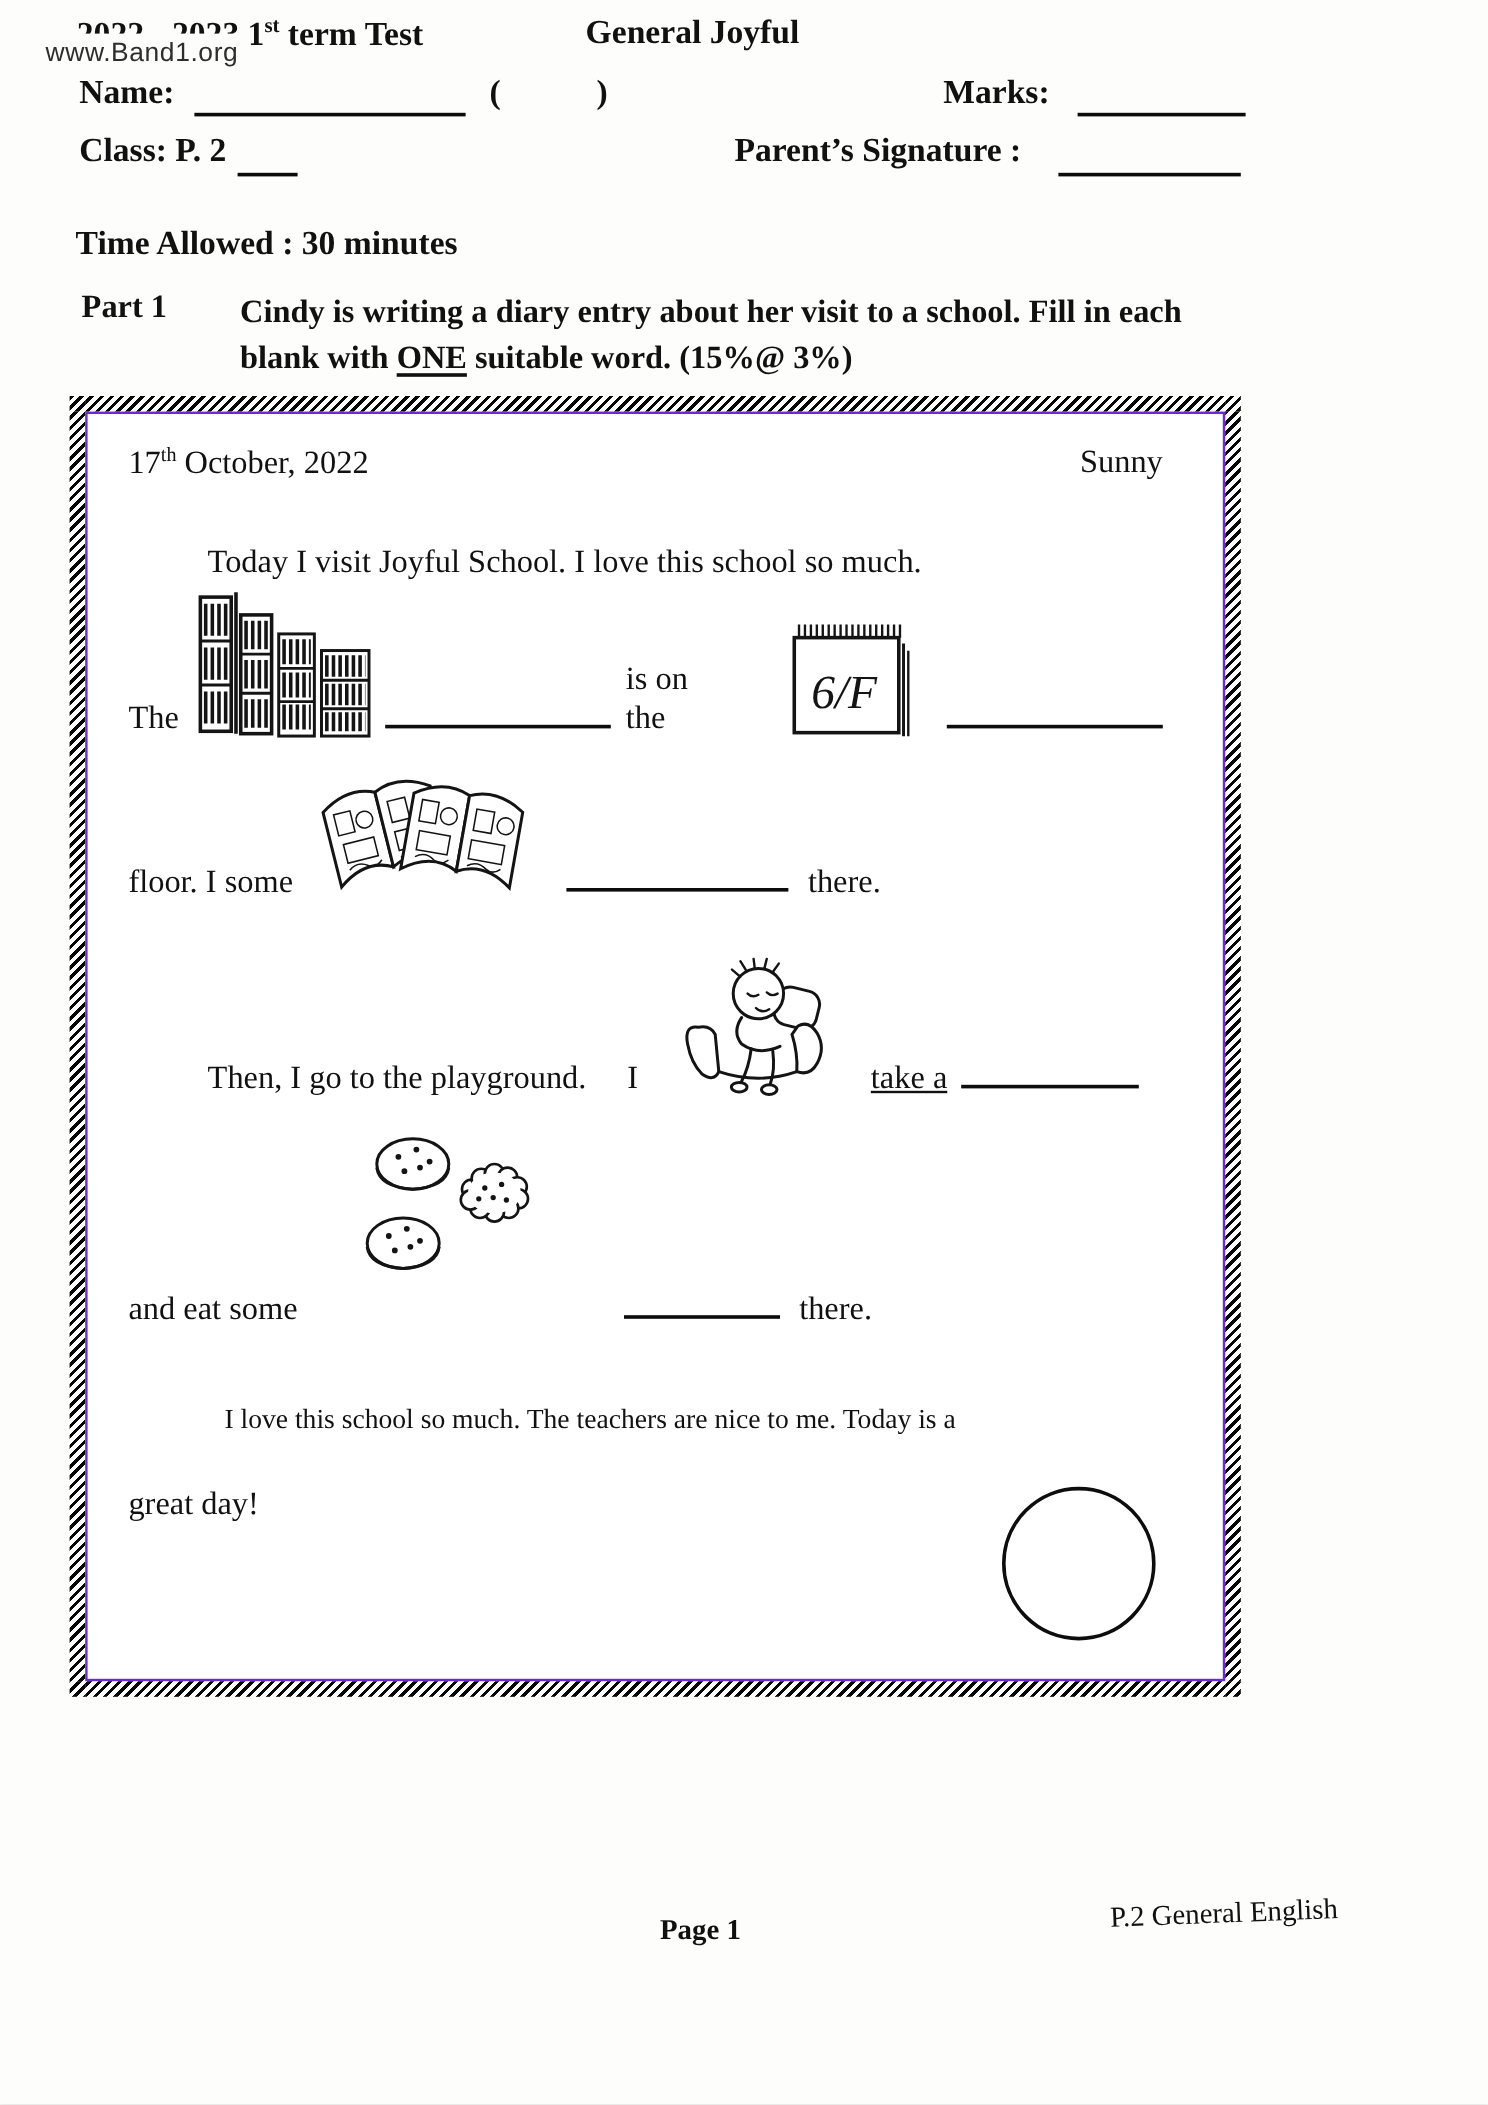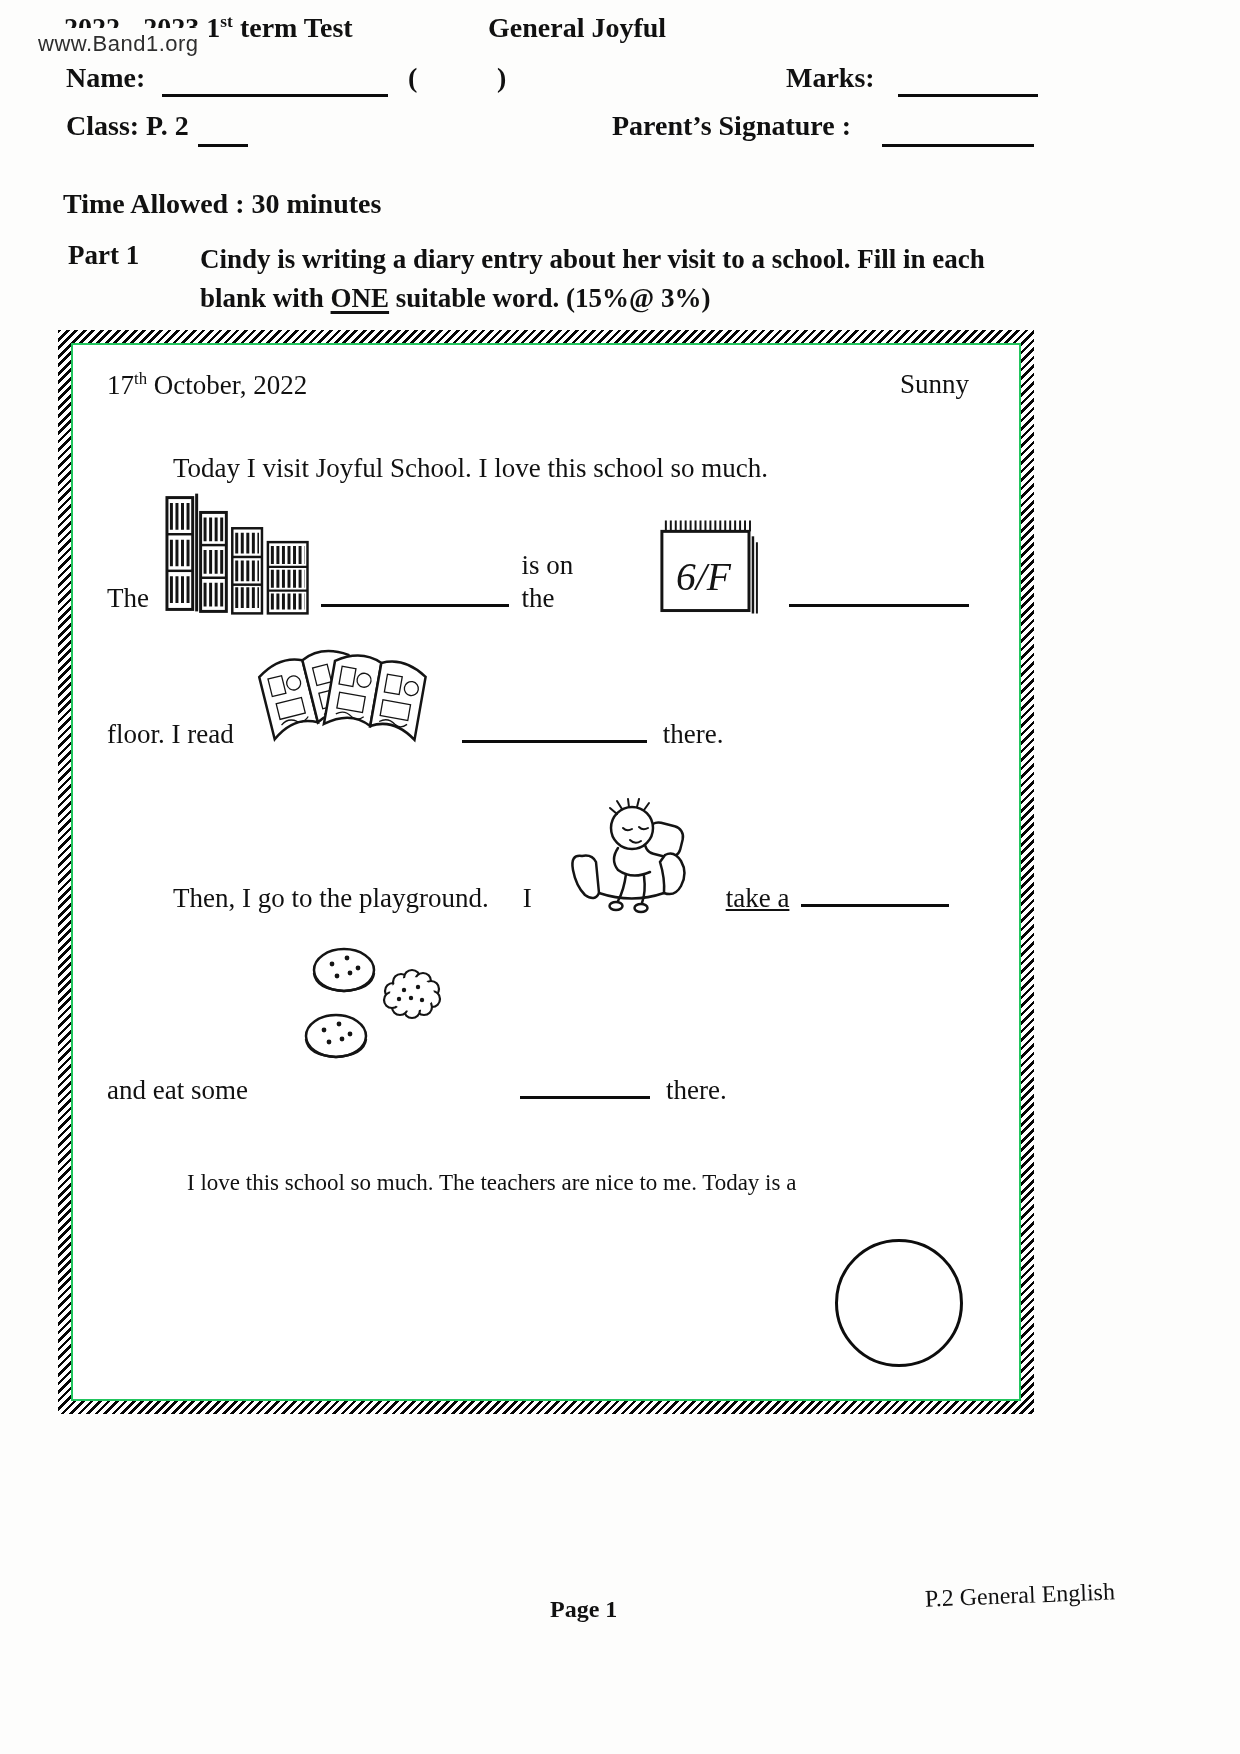--- a/index.html
+++ b/index.html
@@ -38,21 +38,21 @@
   .part1-text{margin-left:132px;width:848px;line-height:1.45;}
   .uline{text-decoration:underline;text-decoration-thickness:3px;text-underline-offset:4px;}
 
   
   .diary{
     left:58px;top:330px;width:950px;height:1058px;background:#fff;
     border:13px solid #000;
     border-image:repeating-linear-gradient(135deg,#050505 0 2.6px,#fff 2.6px 6px) 13;
   }
   .diary-inner{
-    position:absolute;inset:0;border:2px solid #22c55e;
+    position:absolute;inset:0;border:2px solid #6d28d9;
     padding:14px 50px 0 34px;box-sizing:border-box;
   }
   .line{display:flex;align-items:flex-end;font-size:27px;line-height:1.25;}
   .line .blank{align-self:flex-end;margin-bottom:9px;}
   .date-row{display:flex;justify-content:space-between;font-size:27px;margin-top:10px;}
   .intro{font-size:27px;margin-top:52px;text-indent:66px;}
   .row1{margin-top:8px;}
   .row2{margin-top:20px;}
   .row3{margin-top:46px;padding-left:66px;}
   .row4{margin-top:26px;}
@@ -172,21 +172,21 @@
             <rect x="10" y="13" width="88" height="80" stroke-width="3" fill="#fff"></rect>
             <line x1="102" y1="18" x2="102" y2="96" stroke-width="2.5"></line>
             <line x1="106" y1="24" x2="106" y2="96" stroke-width="2"></line>
           </g>
           <text x="52" y="72" text-anchor="middle" style="font-family:'Liberation Serif',serif;font-style:italic;font-size:40px;fill:#141414;">6/F</text>
         </svg>
         <span class="blank" style="width:182px;margin-left:26px;"></span>
       </div>
 
       <div class="line row2">
-        <span>floor. I read</span>
+        <span>floor. I some</span>
         <svg width="188" height="112" viewBox="0 0 188 112" style="margin-left:18px;margin-bottom:4px;">
           <g stroke="#141414" stroke-width="2.5" fill="#fff">
             <g transform="rotate(-14 55 55)">
               <path d="M12 30 Q36 14 58 24 L58 88 Q36 76 12 94 Z"></path>
               <path d="M104 30 Q80 14 58 24 L58 88 Q80 76 104 94 Z"></path>
               <g stroke-width="1.3" fill="none">
                 <rect x="20" y="34" width="14" height="18"></rect>
                   <circle cx="44" cy="44" r="7"></circle>
                 <rect x="22" y="60" width="26" height="16"></rect>
                   <path d="M22 82 q8 -6 16 0 q6 4 12 -2"></path>
@@ -289,20 +289,21 @@
               <circle cx="37" cy="100" r="2.4"></circle>
                 <circle cx="50" cy="97" r="2.4"></circle>
             </g>
           </g>
         </svg>
         <span class="blank" style="width:130px;margin-left:60px;"></span>
         <span style="margin-left:16px;">there.</span>
       </div>
 
       <div class="closing1">I love this school so much. The teachers are nice to me. Today is a</div>
+      <div class="closing2">great day!</div>
 
       <div class="answer-circle"></div>
     </div>
   </div>
 
   <div class="abs f-page">Page 1</div>
   <div class="abs f-course">P.2 General English</div>
 
 </div>
 

